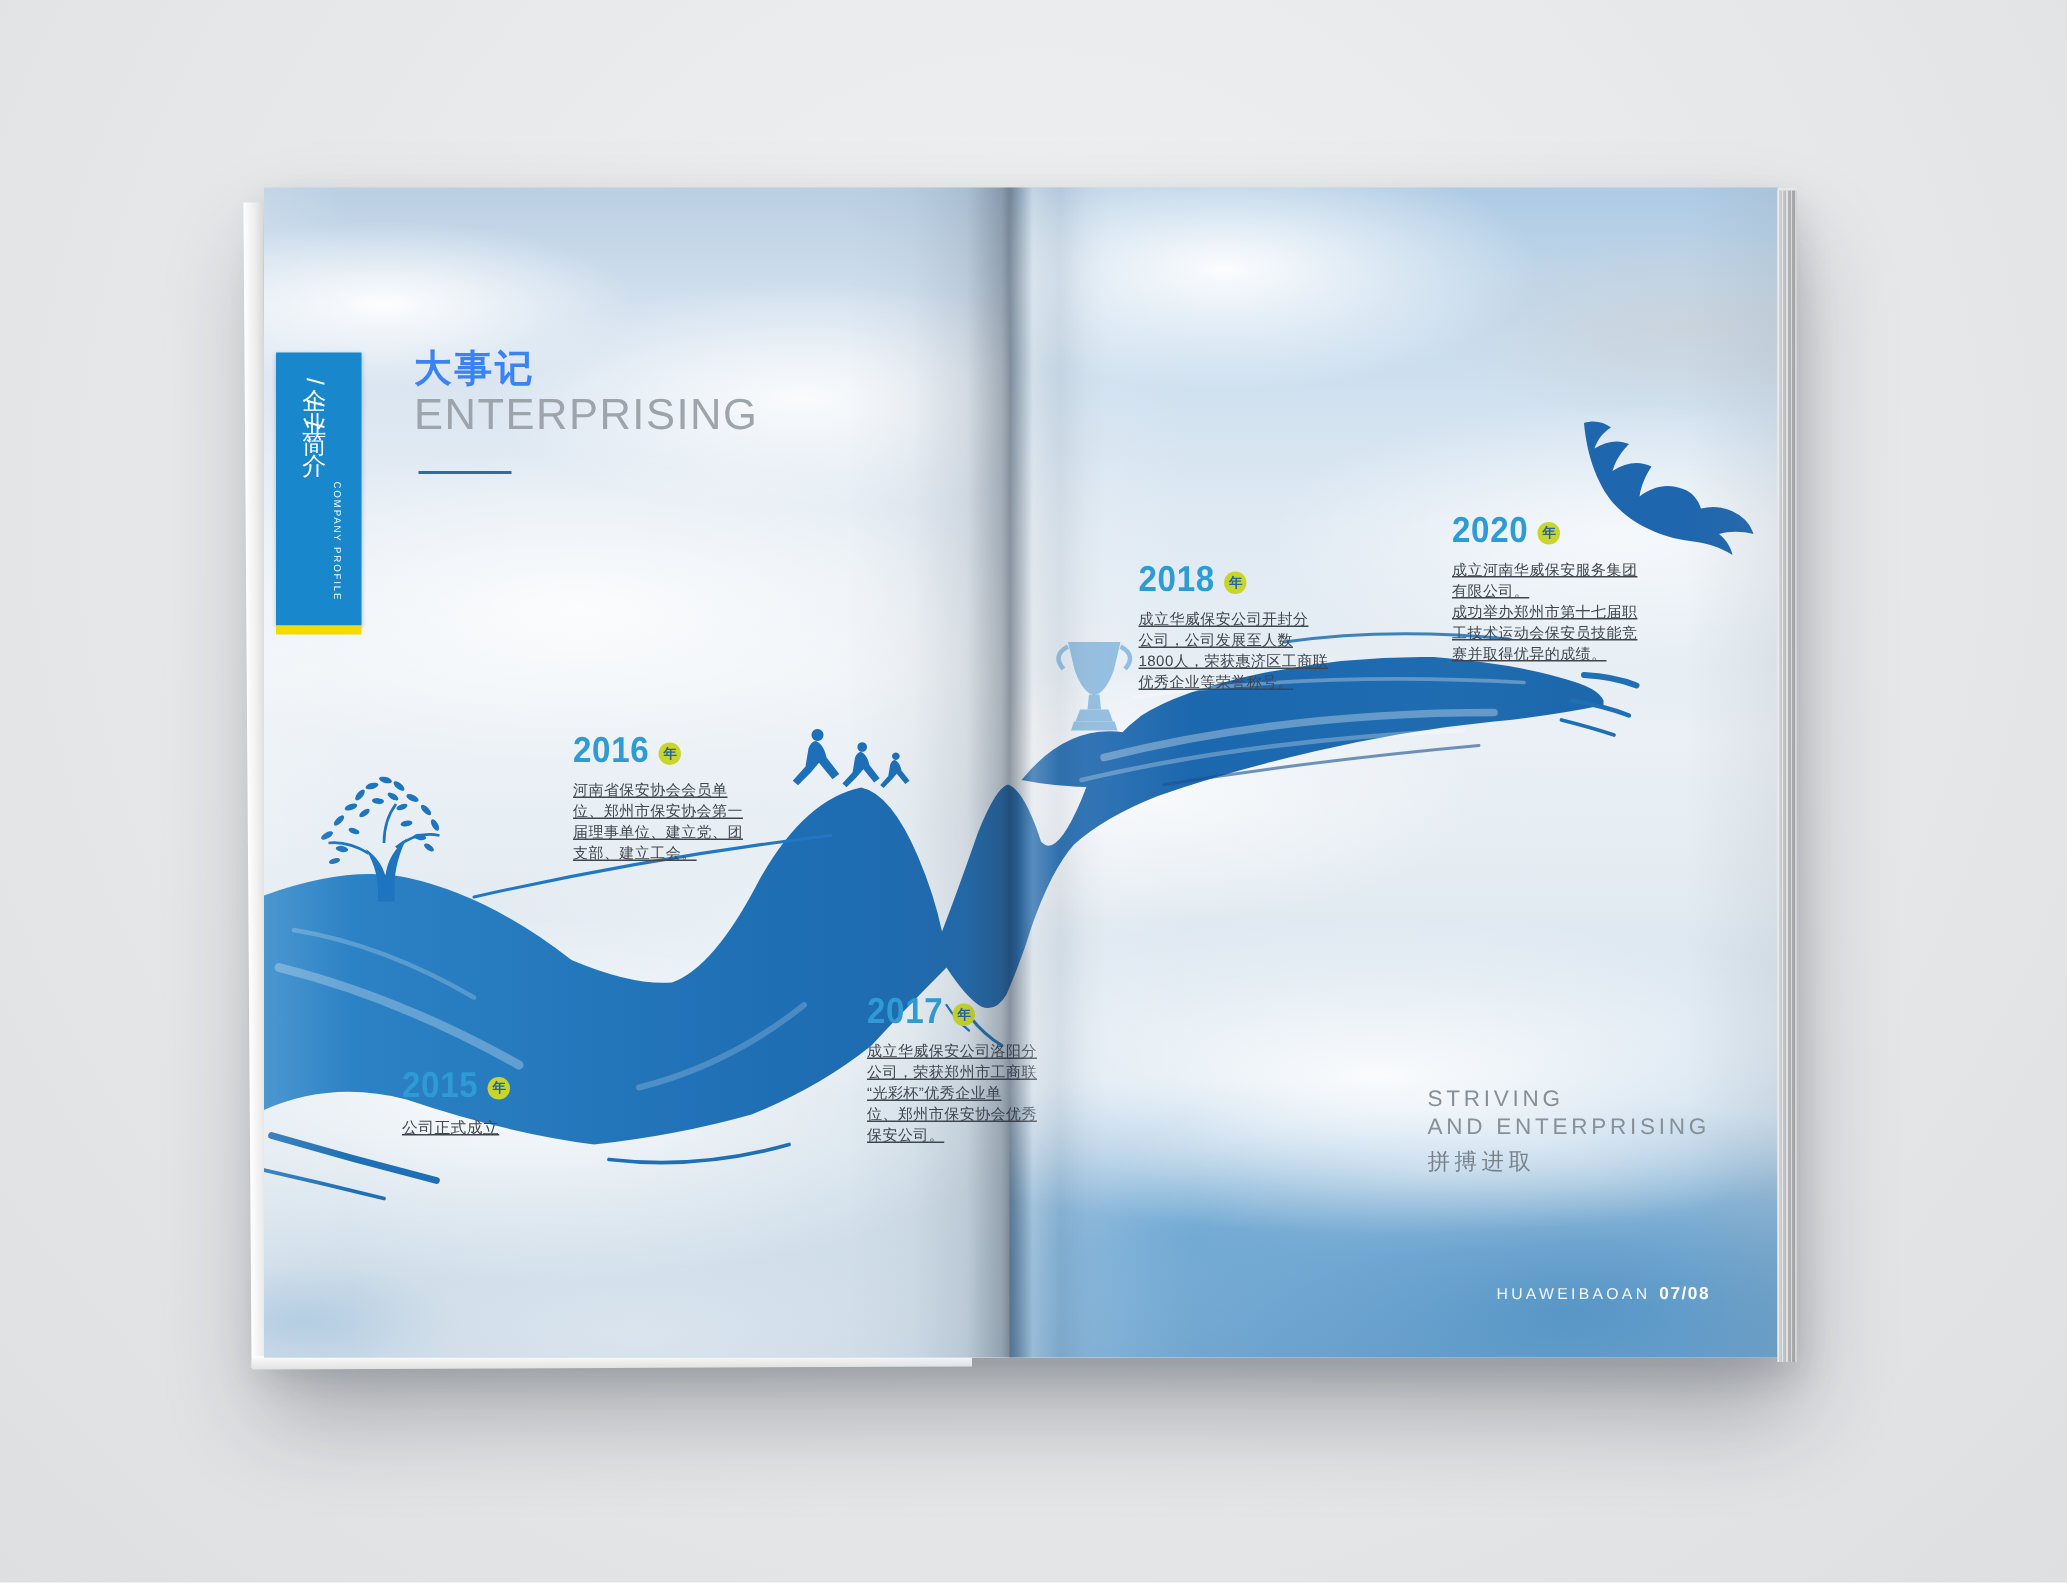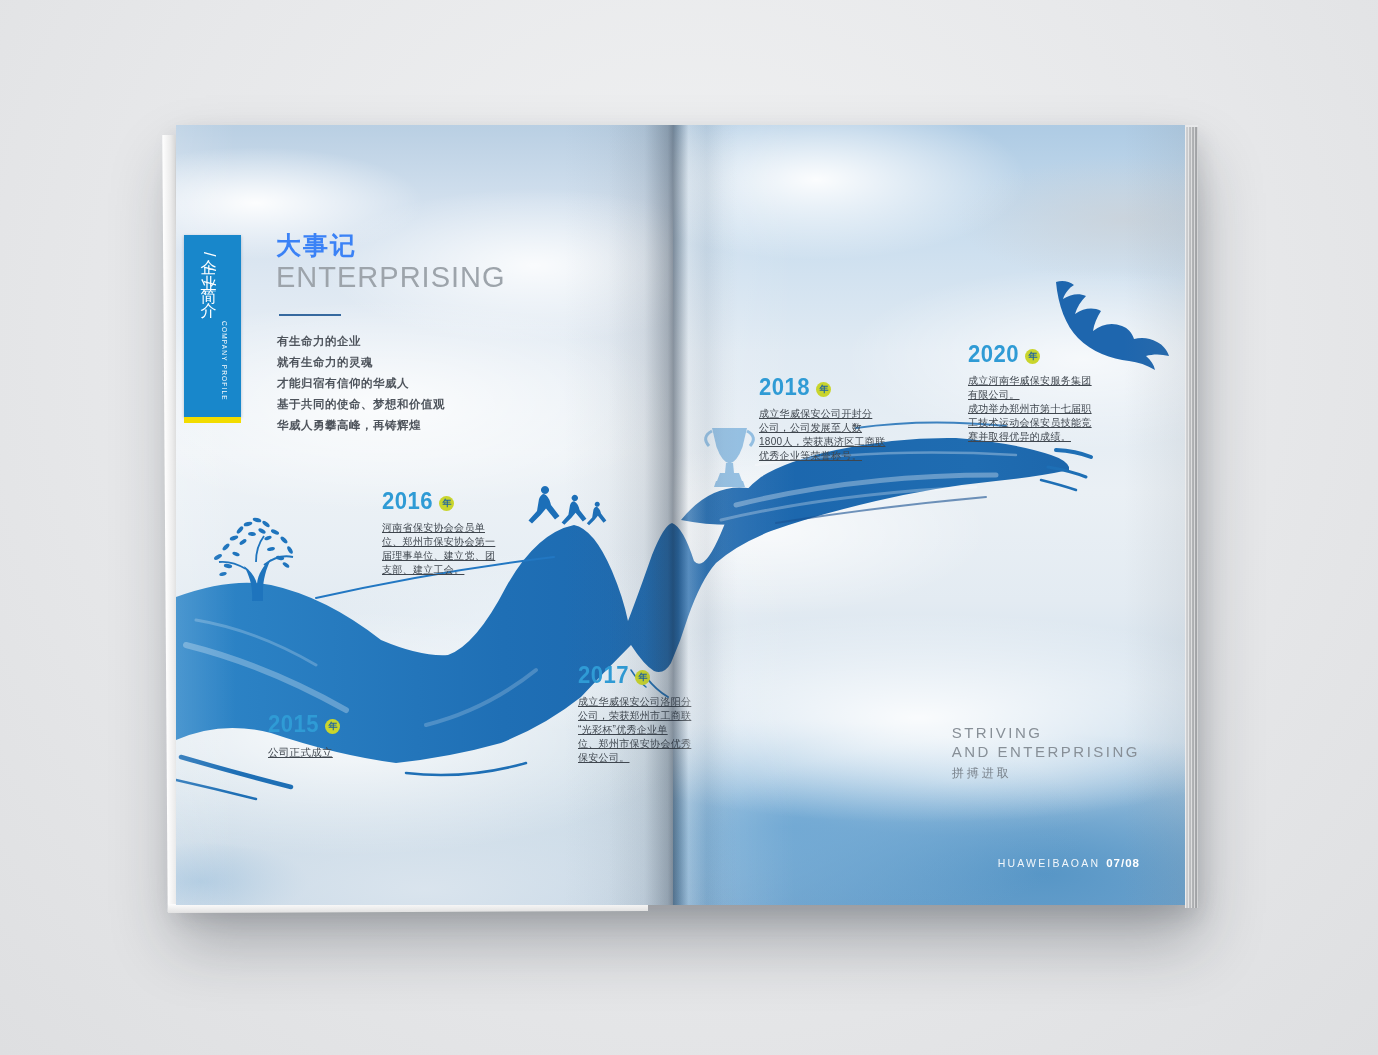--- a/index.html
+++ b/index.html
@@ -77,21 +77,21 @@
   .mtext{margin-top:6px;font-size:10px;line-height:14px;color:#3f464e;font-weight:500;
     white-space:pre-line;letter-spacing:.3px;text-decoration:underline;}
   .m2015{left:92px;top:575px;margin-top:10px;}  .m2015 .mtext{margin-top:7px;font-size:10.5px;}
   .m2016{left:206px;top:362px;width:140px;}
   .m2017{left:402px;top:536px;width:140px;}
   .m2018{left:583px;top:248px;width:145px;}
   .m2019{left:730px;top:382px;width:140px;}
   .m2020{left:792px;top:215px;width:150px;}
   .slogan{right:58px;top:598px;text-align:left;color:#878f97;}
   .slogan-l1,.slogan-l2{font-size:15px;letter-spacing:2.5px;line-height:19px;}
-  .slogan-l3{font-size:12px;color:#79828b;letter-spacing:3px;margin-top:4px;}
+  .slogan-l3{font-size:15px;color:#79828b;letter-spacing:3px;margin-top:4px;}
   .footer{right:58px;top:728px;text-align:right;color:#ffffff;}
   .footer-brand{font-size:10.5px;letter-spacing:2.2px;color:rgba(255,255,255,.92);margin-left:12px;}
   .footer-page{font-size:11.5px;font-weight:700;margin-left:6px;letter-spacing:1px;}
 </style>
 </head>
 <body>
 
 <div class="stage">
   <div class="book">
     <div class="under-edge-left"></div>
@@ -215,25 +215,20 @@
 
     <div class="content sidebar-tab">
       <span class="tab-cn">企/业/简/介</span>
       <span class="tab-en">COMPANY PROFILE</span>
     </div>
     <div class="content tab-yellow"></div>
 
     <div class="content hdr-title">大事记</div>
     <div class="content hdr-sub">ENTERPRISING</div>
     <div class="content hdr-line"></div>
-    <div class="content intro">有生命力的企业
-就有生命力的灵魂
-才能归宿有信仰的华威人
-基于共同的使命、梦想和价值观
-华威人勇攀高峰，再铸辉煌</div>
 
     <div class="content milestone m2015">
       <div><span class="year">2015</span><span class="badge">年</span></div>
       <div class="mtext">公司正式成立</div>
     </div>
 
     <div class="content milestone m2016">
       <div><span class="year">2016</span><span class="badge">年</span></div>
       <div class="mtext">河南省保安协会会员单
 位、郑州市保安协会第一

